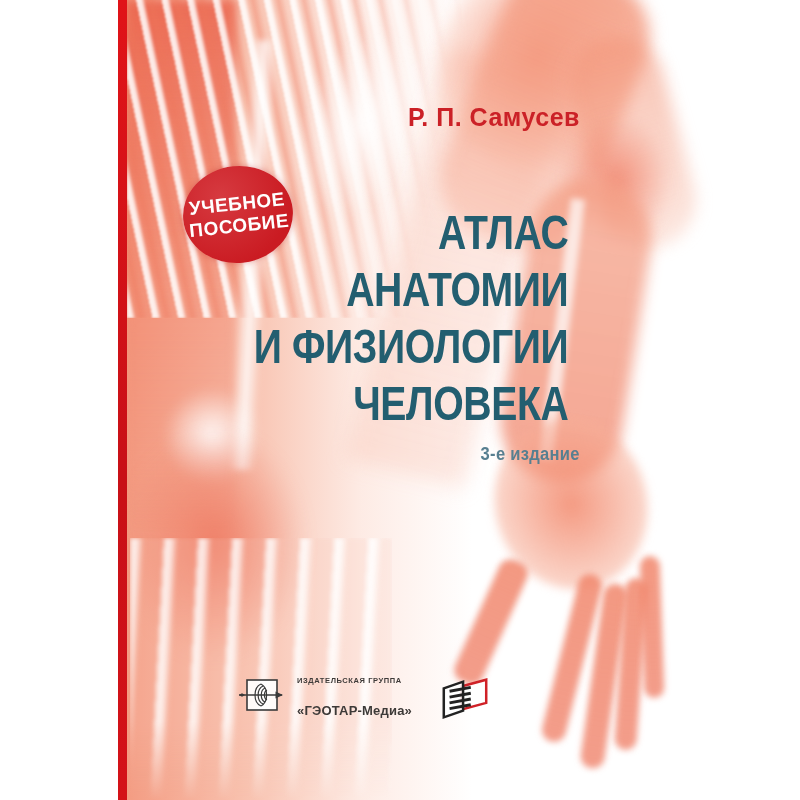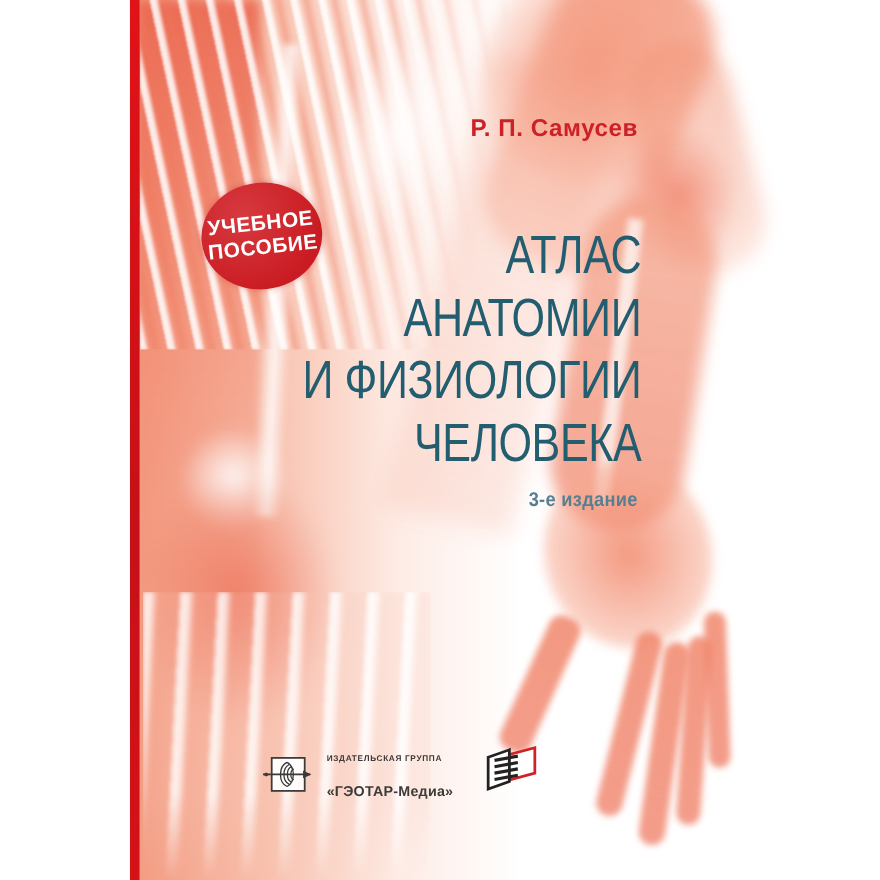--- a/index.html
+++ b/index.html
@@ -55,32 +55,32 @@
     background:radial-gradient(ellipse,rgba(236,105,80,.72),transparent 72%);filter:blur(8px);}
   .thigh-streaks{left:12px;top:538px;width:262px;height:262px;
     background:repeating-linear-gradient(93deg,rgba(255,255,255,.8) 0 7px,rgba(250,200,185,.2) 14px 34px);
     -webkit-mask:linear-gradient(180deg,#000 70%,transparent 100%);
     mask:linear-gradient(180deg,#000 70%,transparent 100%);filter:blur(2px);}
   .title-wash{left:277px;top:55px;width:122px;height:425px;transform:rotate(14deg);
     background:linear-gradient(180deg,rgba(250,200,185,.5),rgba(248,190,172,.32));filter:blur(10px);}
 
   
   .authors{position:absolute;right:220px;top:104px;text-align:right;z-index:4;
-    color:#cb2127;font-weight:bold;font-size:22px;line-height:26px;letter-spacing:.5px;}
+    color:#cb2127;font-weight:bold;font-size:25px;line-height:26px;letter-spacing:.5px;}
   .badge{position:absolute;left:183px;top:166px;width:110px;height:97px;border-radius:50%;z-index:4;
     background:radial-gradient(circle at 36% 30%,#d63a40,#ca1b22 72%);
     display:flex;flex-direction:column;align-items:center;justify-content:center;
     color:#fff;font-weight:bold;font-size:19px;line-height:22px;letter-spacing:.5px;
     transform:rotate(-6deg);box-shadow:0 0 6px rgba(180,30,35,.35);}
-  .title{position:absolute;right:217px;top:204px;text-align:right;z-index:4;color:#235e70;font-weight:normal;}
+  .title{position:absolute;right:232px;top:204px;text-align:right;z-index:4;color:#235e70;font-weight:bold;}
   .title-line{font-size:49px;line-height:57px;letter-spacing:-.5px;white-space:nowrap;
     transform:scaleX(.8);transform-origin:right center;}
   .edition{position:absolute;right:220px;top:444px;z-index:4;color:#577f90;font-weight:bold;
     font-size:18px;transform:scaleX(.92);transform-origin:right center;letter-spacing:.3px;}
-  .publishers{position:absolute;left:239px;top:676px;z-index:4;display:flex;gap:26px;align-items:flex-end;}
+  .publishers{position:absolute;left:239px;top:676px;z-index:4;display:flex;gap:26px;align-items:flex-start;}
   .pub{display:flex;gap:8px;align-items:center;}
   .pub-text{display:flex;flex-direction:column;}
   .pub-label{font-size:7.5px;font-weight:bold;letter-spacing:.6px;color:#3d3a38;}
   .pub-name{font-size:13px;font-weight:bold;color:#3d3a38;margin-top:18px;letter-spacing:.2px;}
 </style>
 </head>
 <body>
 
 <div class="cover">
 

